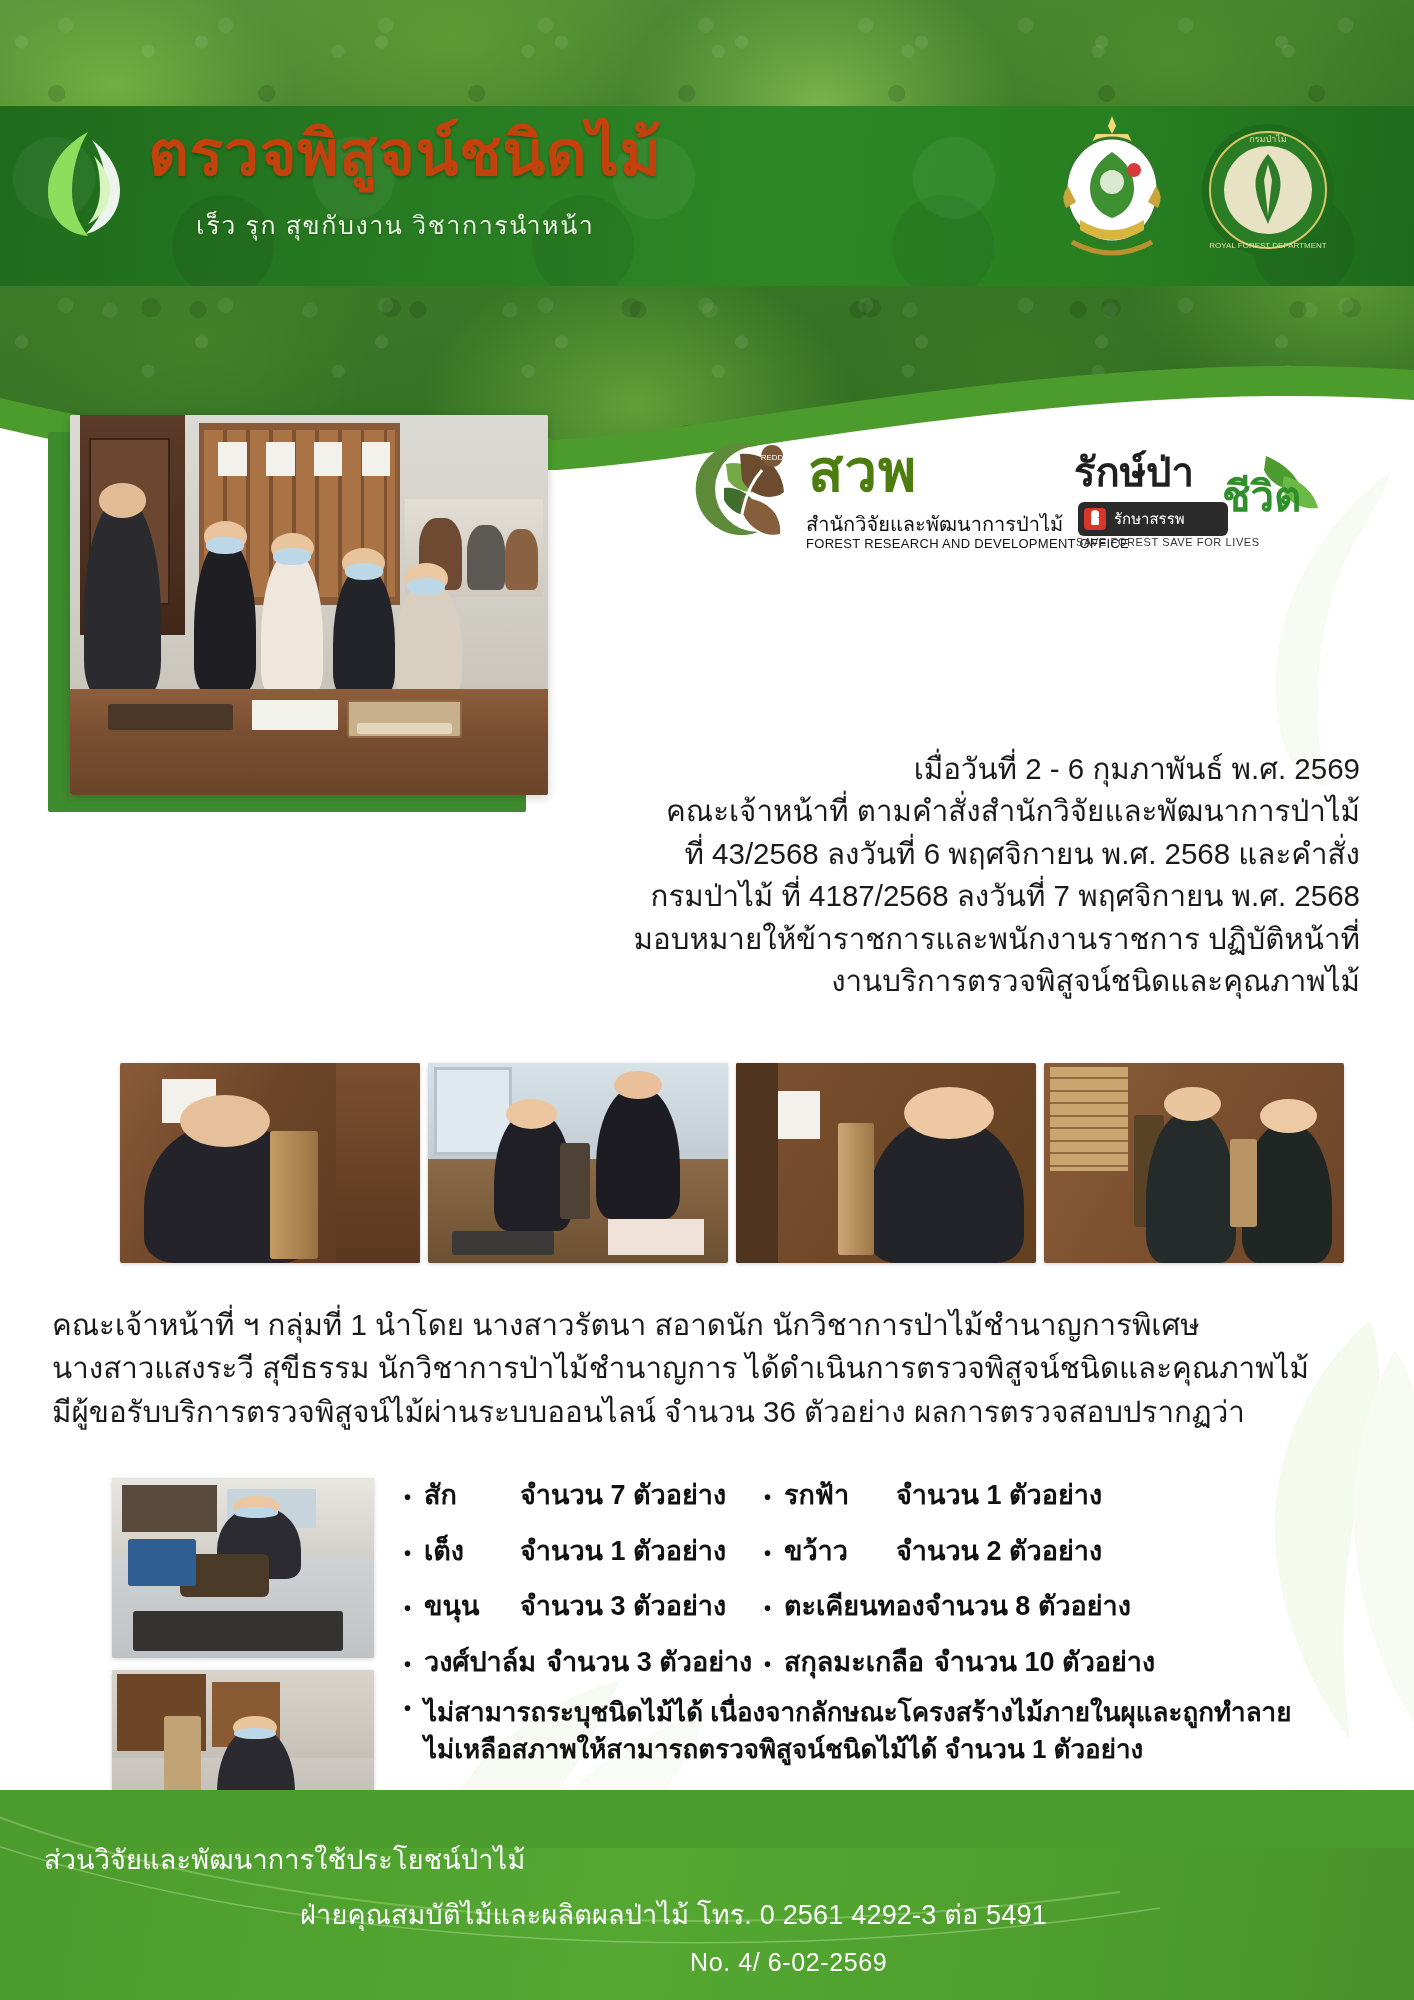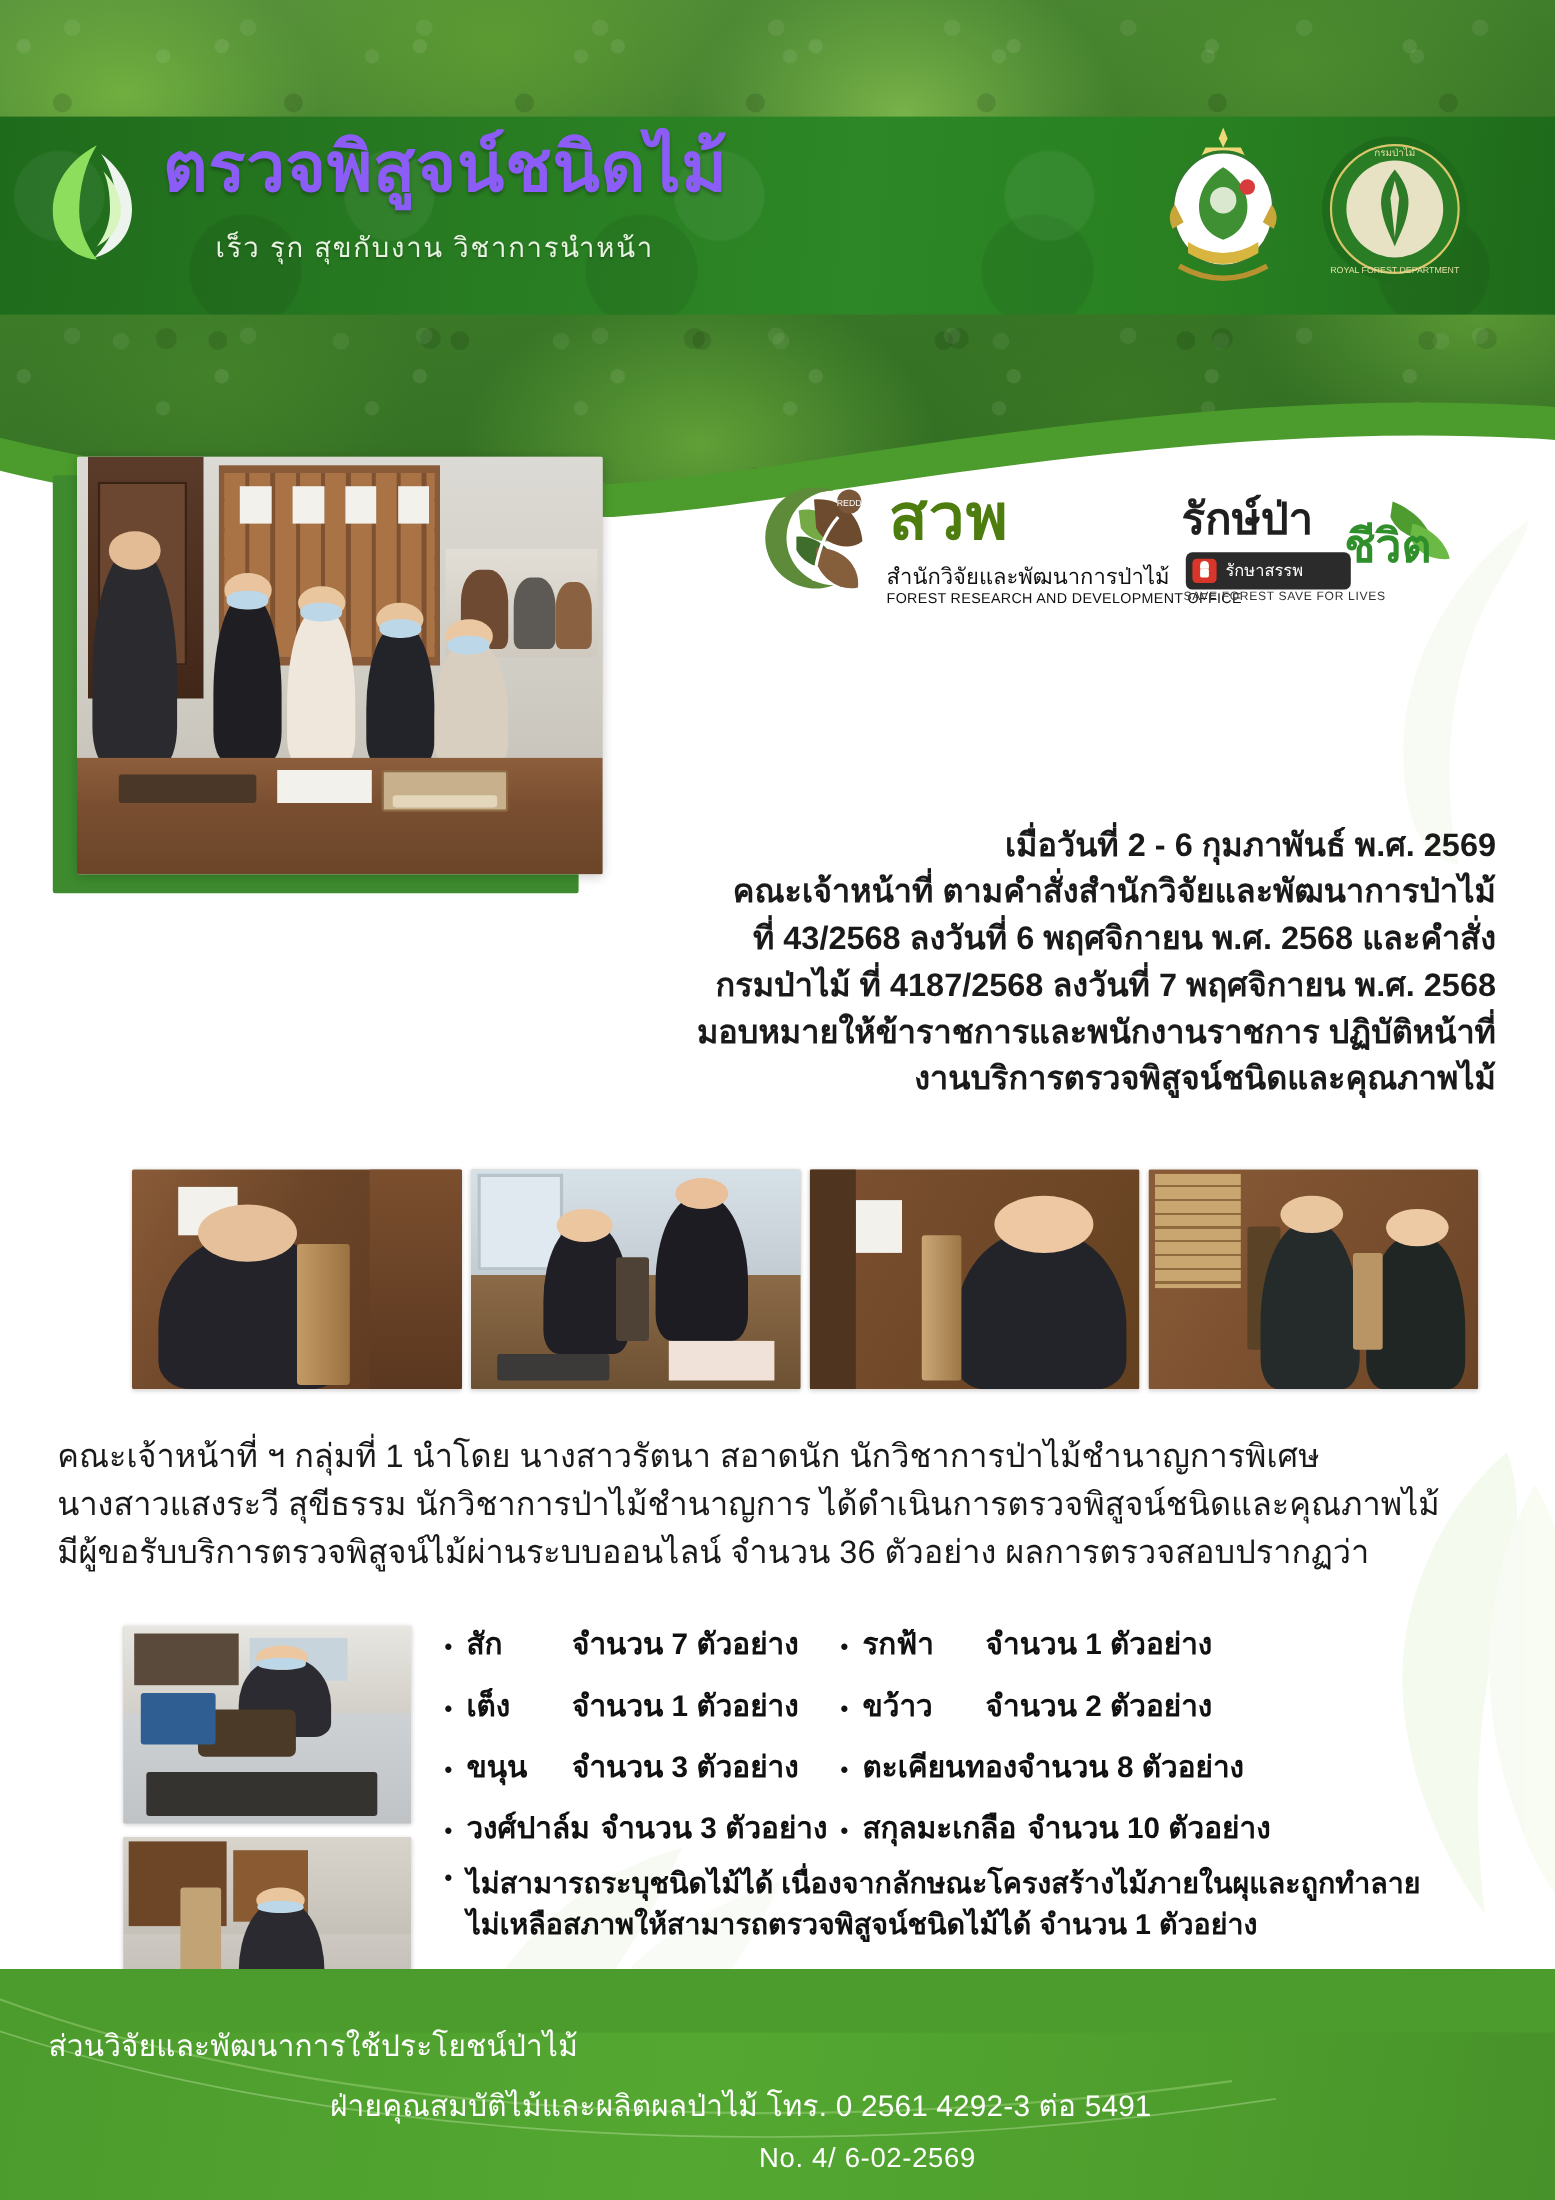--- a/index.html
+++ b/index.html
@@ -84,21 +84,21 @@
     position: absolute;
     top: 130px; left: 42px;
     width: 84px; height: 108px;
     z-index: 4;
   }
 
   .hero-title {
     position: absolute;
     top: 122px; left: 148px;
     z-index: 4;
-    color: #8b5cf6;
+    color: #c2410c;
     font-size: 63px;
     font-weight: 700;
     letter-spacing: 0.5px;
     line-height: 1.0;
     text-shadow: 0 2px 3px rgba(0,0,0,.25);
     white-space: nowrap;
   }
   .hero-tagline {
     position: absolute;
     top: 205px; left: 196px;
@@ -175,21 +175,21 @@
 
   
   .intro {
     position: absolute;
     top: 748px; left: 560px;
     width: 800px;
     text-align: right;
     font-size: 29.5px;
     line-height: 1.44;
     color: #1a1a1a;
-    font-weight: 700;
+    font-weight: 400;
   }
   .intro p { margin: 0; }
 
   
   .strip { position: absolute; top: 1063px; left: 0; width: 1414px; height: 215px; }
   .strip .cell {
     position: absolute;
     top: 0;
     height: 200px;
     overflow: hidden;

